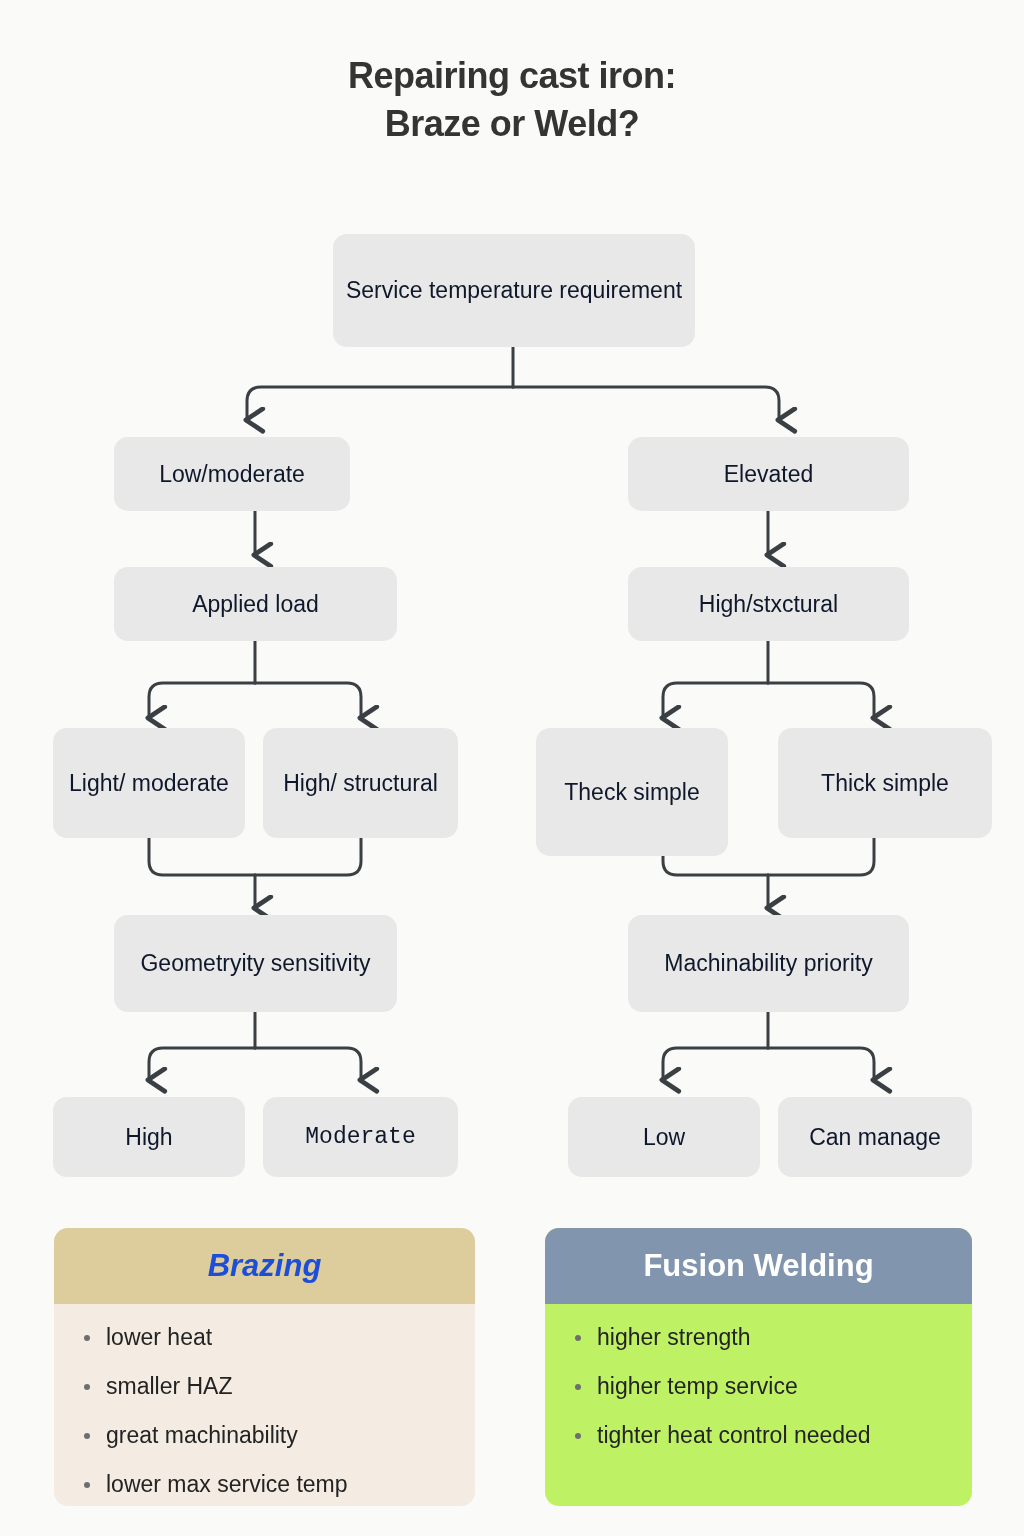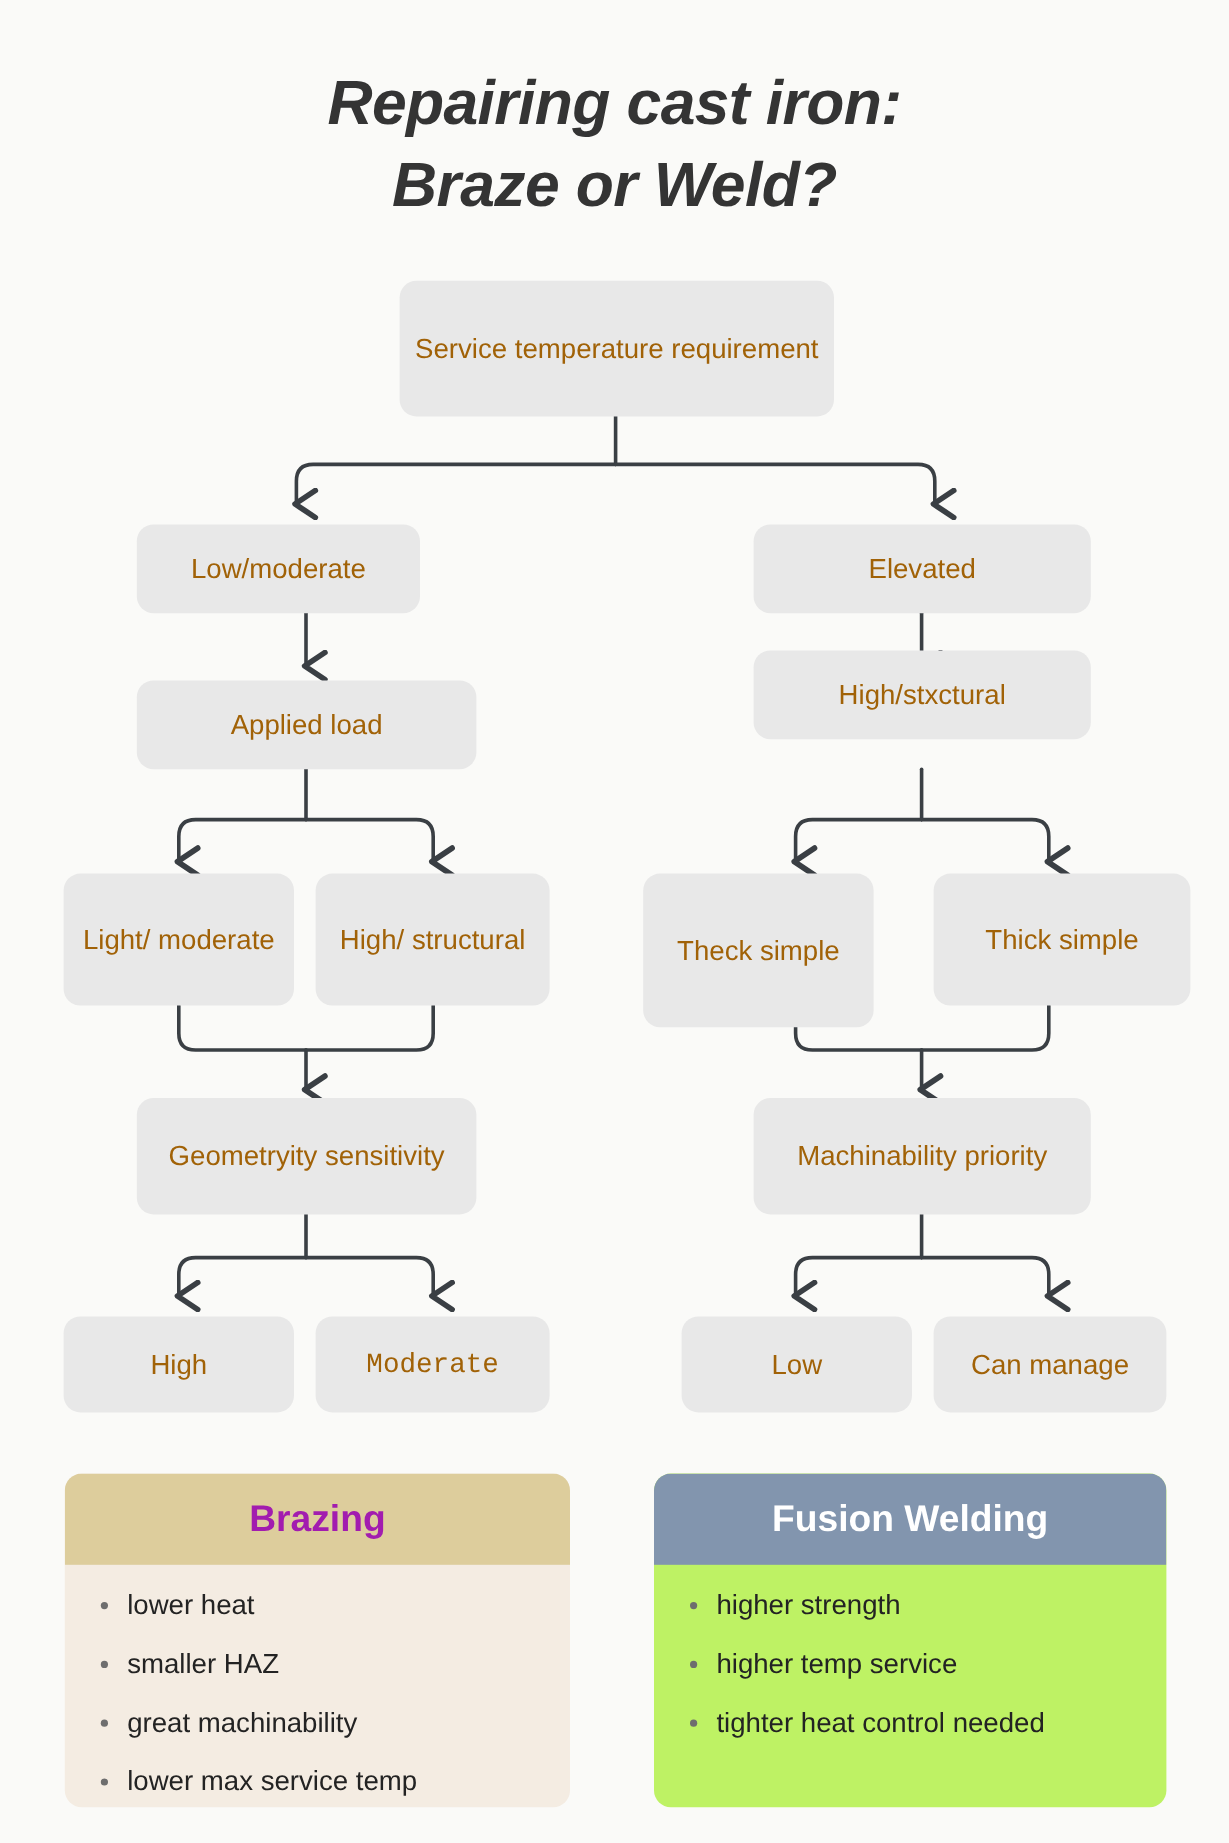--- a/index.html
+++ b/index.html
@@ -21,45 +21,44 @@
   }
 
   
   #title {
     position: absolute;
     left: 0;
     top: 52px;
     width: 1024px;
     text-align: center;
     color: #343434;
-    font-size: 52px;
+    font-size: 36px;
     font-weight: bold;
     line-height: 1.33;
     letter-spacing: -0.5px;
-    font-style: italic;
   }
   #title .tline { display: block; }
 
   
   #wires {
     position: absolute;
     left: 0;
     top: 0;
     width: 1024px;
     height: 1536px;
     pointer-events: none;
   }
 
   
   .node {
     position: absolute;
     box-sizing: border-box;
     background: #e8e8e8;
     border-radius: 14px;
-    color: #a16207;
+    color: #0f172a;
     display: flex;
     align-items: center;
     justify-content: center;
     text-align: center;
     font-size: 23px;
     line-height: 1.42;
     padding: 4px 10px;
   }
   .node.two-line { font-size: 23px; }
 
@@ -99,21 +98,21 @@
     position: absolute;
     left: -22px;
     top: 9px;
     width: 6px;
     height: 6px;
     border-radius: 50%;
     background: #6e6e6e;
   }
 
   #card-braze { background: #f4ece2; }
-  #card-braze .card-head { background: #ddcd9c; color: #a21caf; }
+  #card-braze .card-head { background: #ddcd9c; color: #1d4ed8; font-style: italic; }
   #card-weld { background: #bef264; }
   #card-weld .card-head { background: #8295ae; color: #ffffff; }
 </style>
 </head>
 <body>
 
 <div id="page">
 
   <div id="title">
     <span class="tline">Repairing cast iron:</span>
@@ -163,21 +162,21 @@
   </svg>
 
   <div class="node two-line" style="left:333px; top:234px; width:362px; height:113px;">Service temperature requirement</div>
 
   <div class="node" style="left:114px; top:437px; width:236px; height:74px;">Low/moderate</div>
 
   <div class="node" style="left:628px; top:437px; width:281px; height:74px;">Elevated</div>
 
   <div class="node" style="left:114px; top:567px; width:283px; height:74px;">Applied load</div>
 
-  <div class="node" style="left:628px; top:542px; width:281px; height:74px;">High/stxctural</div>
+  <div class="node" style="left:628px; top:567px; width:281px; height:74px;">High/stxctural</div>
 
   <div class="node two-line" style="left:263px; top:728px; width:195px; height:110px;">High/ structural</div>
 
   <div class="node two-line" style="left:53px; top:728px; width:192px; height:110px;">Light/ moderate</div>
 
   <div class="node two-line" style="left:536px; top:728px; width:192px; height:128px;">Theck simple</div>
 
   <div class="node two-line" style="left:778px; top:728px; width:214px; height:110px;">Thick simple</div>
 
   <div class="node two-line" style="left:114px; top:915px; width:283px; height:97px;">Geometryity sensitivity</div>

